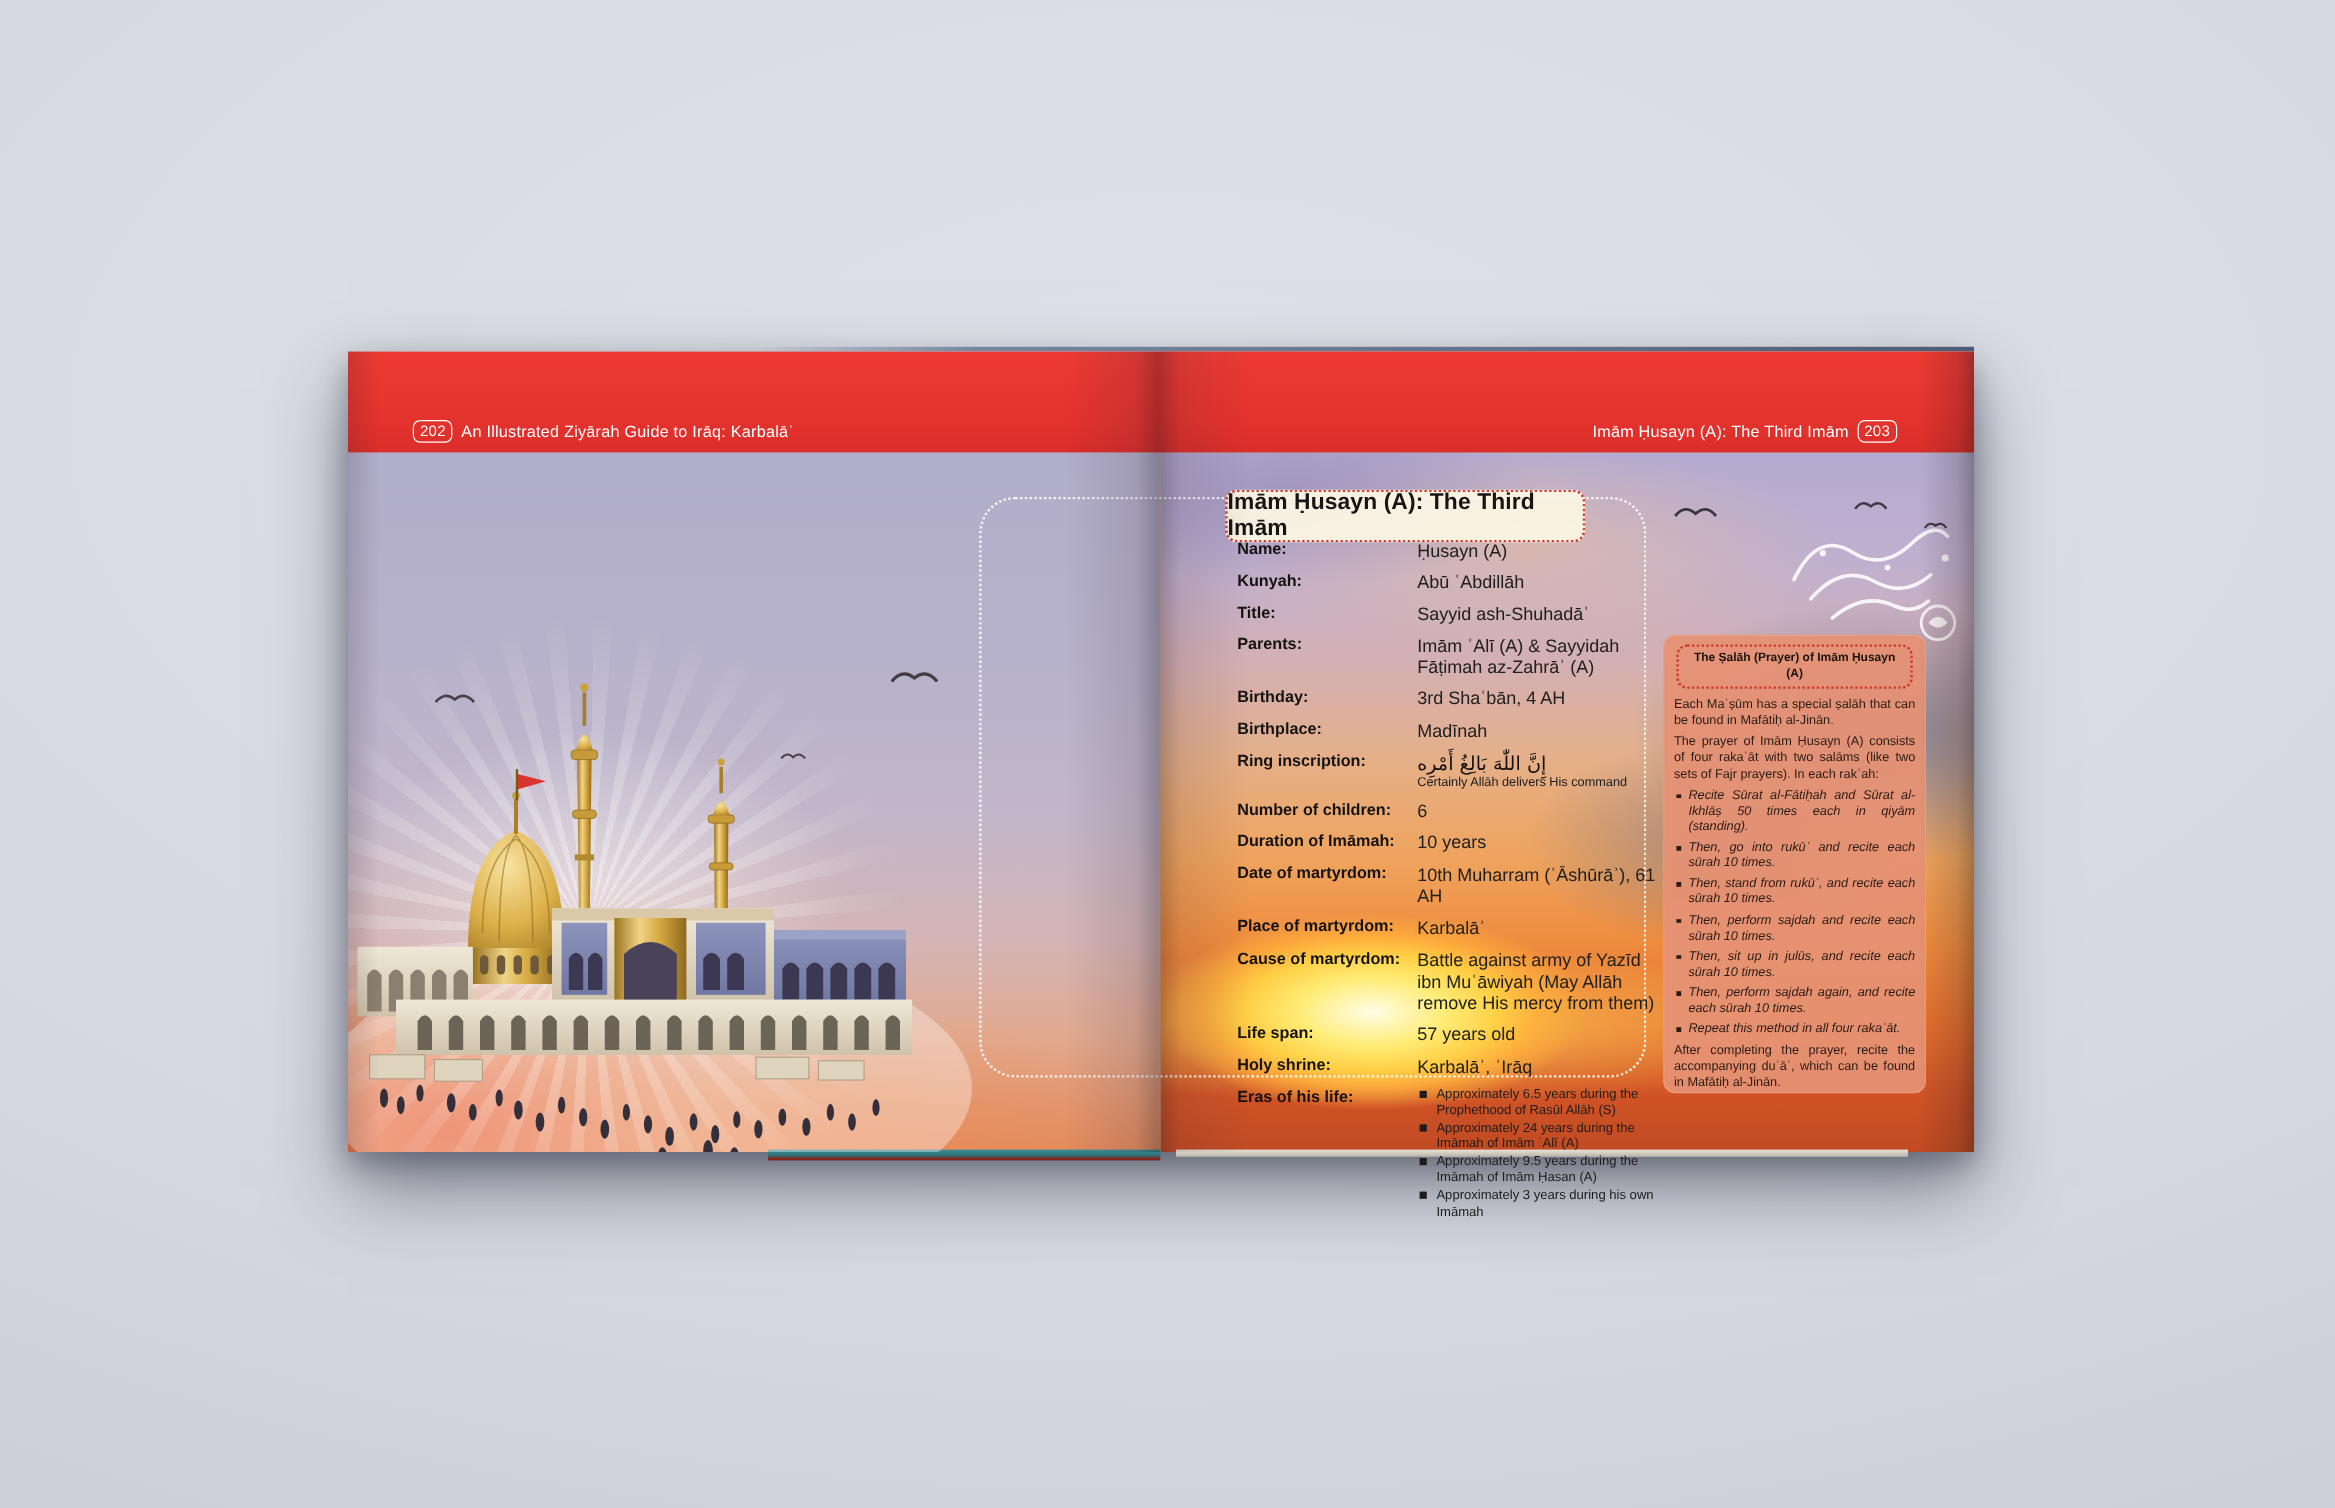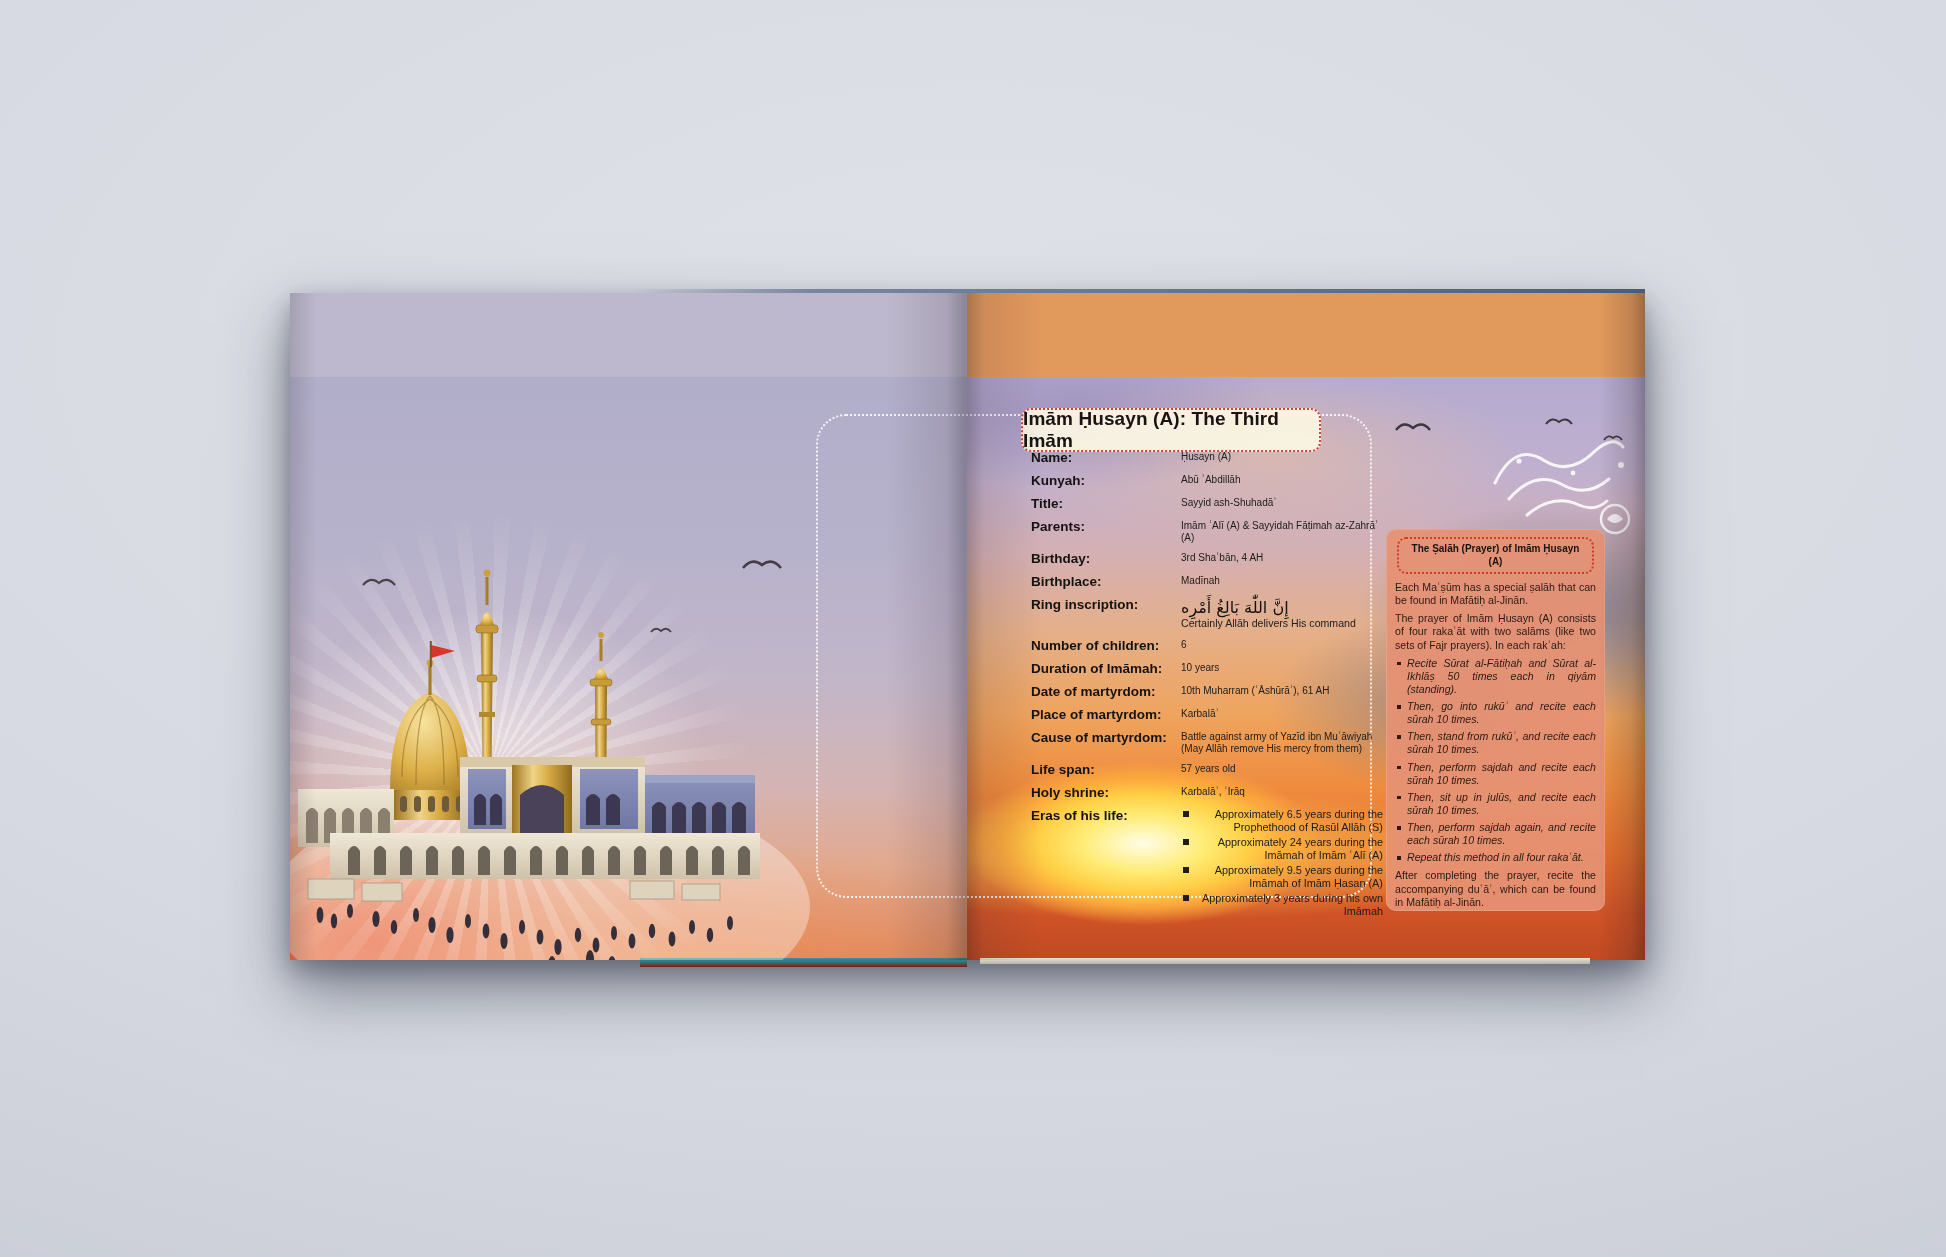--- a/index.html
+++ b/index.html
@@ -68,27 +68,27 @@
     background:rgba(250,245,226,.94);border:2px dotted #d4403a;border-radius:10px;
     display:flex;align-items:center;justify-content:center;
     font-size:19px;font-weight:bold;color:#171413;letter-spacing:.1px;}
 
   
   #fields{position:absolute;left:741px;top:157px;width:352px;z-index:10;}
   .frow{display:flex;margin-bottom:7px;}
   .frow.gap{margin-top:6px;}
   .flabel{width:150px;flex:0 0 150px;font-size:13.5px;font-weight:bold;color:#151311;line-height:1.18;}
   .fval{flex:1;padding-top:1px;}
-  .fvtext{font-size:10px;color:#20201f;line-height:1.22;}
+  .fvtext{font-size:15px;color:#20201f;line-height:1.22;}
   .arabic{font-size:16px;color:#14110e;text-align:left;line-height:1.2;font-family:"DejaVu Sans",sans-serif;}
   .acaption{font-size:10.6px;color:#20201f;text-align:left;line-height:1.3;}
   .eras-row{display:flex;}
   .eras-label{width:150px;flex:0 0 150px;font-size:13.5px;font-weight:bold;color:#151311;}
   ul.eras{list-style:none;margin:0;padding:0;flex:1;}
-  ul.eras li{position:relative;padding-left:16px;font-size:10.9px;line-height:1.2;color:#1d1c1b;margin-bottom:2px;text-align:right;}
+  ul.eras li{position:relative;padding-left:16px;font-size:10.9px;line-height:1.2;color:#1d1c1b;margin-bottom:2px;}
   ul.eras li::before{content:"";position:absolute;left:2px;top:3px;width:6px;height:6px;background:#1d1c1b;}
 
   
   .salah-box{position:absolute;left:1096px;top:236px;width:219px;height:382px;z-index:10;
     background:rgba(229,146,116,.94);border-radius:10px;padding:8px 9px;box-sizing:border-box;
     box-shadow:0 0 0 1px rgba(255,255,255,.15) inset;}
   .salah-title{border:2px dotted #cf3a2c;border-radius:9px;padding:4px 6px;margin:0 2px 7px 2px;
     text-align:center;font-size:10px;font-weight:bold;color:#1c120d;line-height:1.25;}
   .salah-box p{margin:0 0 5px 0;font-size:10.6px;line-height:1.24;color:#2b1b14;text-align:justify;}
   ul.steps{list-style:none;margin:0 0 5px 0;padding:0;}
@@ -301,20 +301,30 @@
         <path d="M1 11 Q9 1 18 9 Q27 1 35 11" stroke="#3c3640" stroke-width="2.4" fill="none"></path>
         </svg>
       <svg class="bird" style="left:578px;top:122px" width="28" height="12" viewBox="0 0 28 12">
         <path d="M1 9 Q7 1 14 7 Q21 1 27 9" stroke="#3c3640" stroke-width="2" fill="none"></path>
         </svg>
       <svg class="bird" style="left:636px;top:140px" width="20" height="9" viewBox="0 0 20 9">
         <path d="M1 7 Q5 1 10 5 Q15 1 19 7" stroke="#3c3640" stroke-width="1.7" fill="none"></path>
         </svg>
     </div>
 
+    <div class="redband">
+      <div class="hdr hdr-left">
+        <span class="pagenum">202</span>
+        <span>An Illustrated Ziyārah Guide to Irāq: Karbalāʾ</span>
+      </div>
+      <div class="hdr hdr-right">
+        <span>Imām Ḥusayn (A): The Third Imām</span>
+        <span class="pagenum">203</span>
+      </div>
+    </div>
 
     <div class="dashed-frame"></div>
 
     <svg class="emblem" viewBox="0 0 160 120">
       <g fill="none" stroke="#ffffff" stroke-width="3" stroke-linecap="round" opacity=".95">
         <path d="M20 62 Q40 20 70 40 Q95 55 120 30 Q138 14 148 26"></path>
         <path d="M34 78 Q60 48 88 64 Q112 77 134 58"></path>
         <path d="M52 94 Q78 72 104 84 Q120 91 132 80"></path>
         <circle cx="146" cy="44" r="3" fill="#fff" stroke="none"></circle>
         <circle cx="44" cy="40" r="2.6" fill="#fff" stroke="none"></circle>

